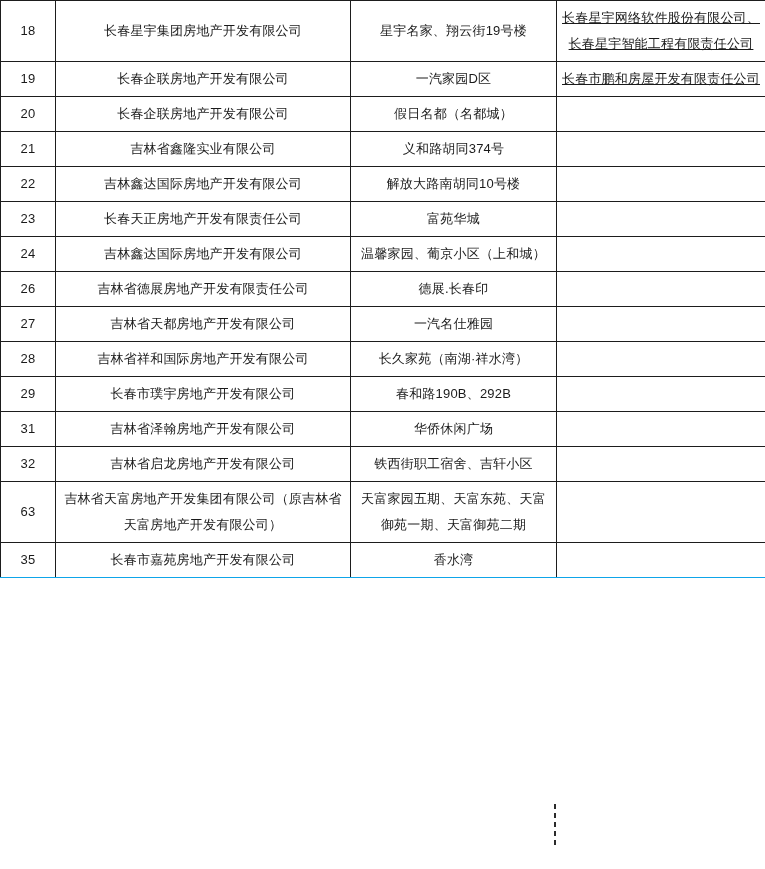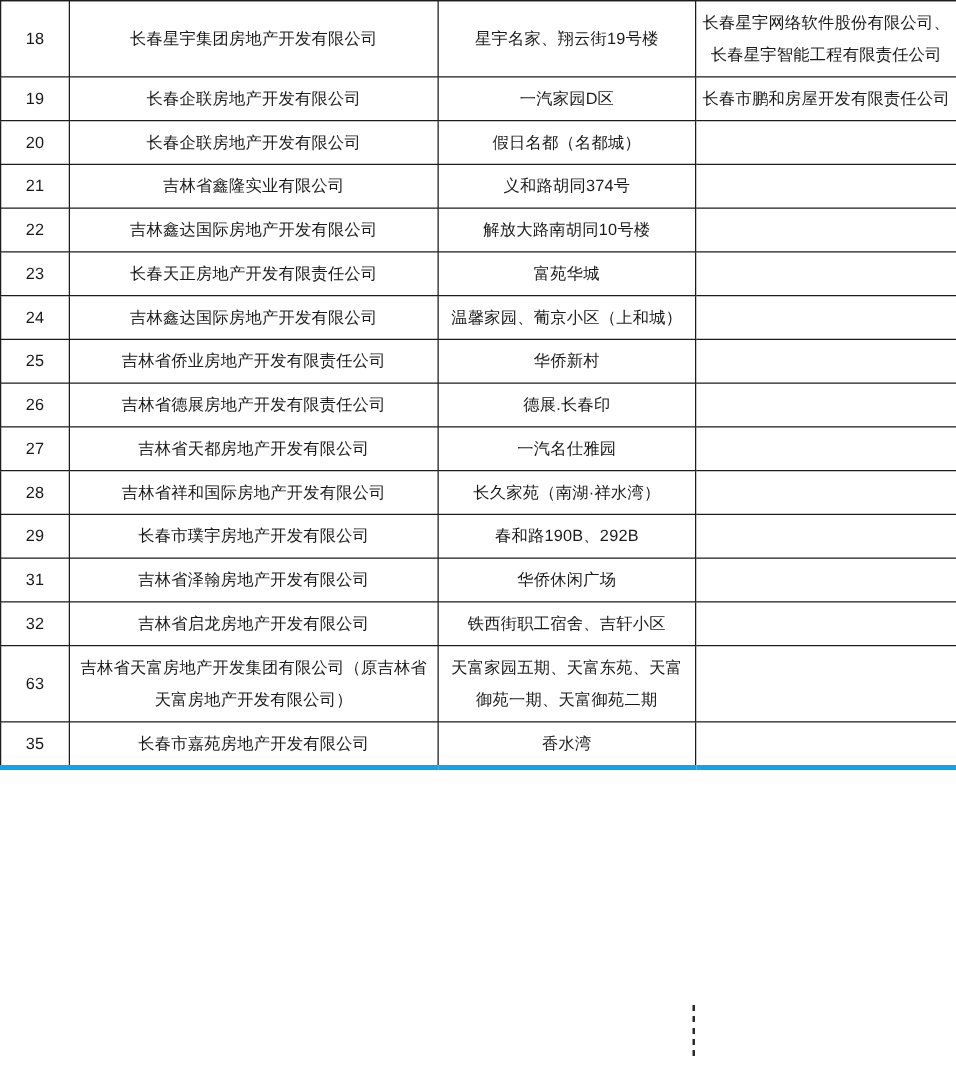--- a/index.html
+++ b/index.html
@@ -43,25 +43,25 @@
     line-height: 26px;
     letter-spacing: 0.2px;
     word-break: break-all;
   }
   td.idx {
     font-size: 13.5px;
     letter-spacing: 0.5px;
   }
   td.org { font-size: 13px; }
   td.proj { font-size: 13px; }
-  td.rel  { font-size: 13px; }
+  td.rel  { font-size: 13px; text-decoration: underline; }
 
   
   tr.r-first td { border-top: 1px solid #1d1d1d; }
-  tr.r-last  td { border-bottom: 4px solid #0ea5e9; }
+  tr.r-last  td { border-bottom: 1px solid #0ea5e9; }
 
   .cut-top {
     position: absolute;
     top: 0; left: 0;
     width: 765px;
     height: 1px;
     background: #1d1d1d;
   }
   
   .scan-artifact {
@@ -127,26 +127,20 @@
           <td class="proj">富苑华城</td>
           <td class="rel"></td>
         </tr>
         <tr>
           <td class="idx">24</td>
           <td class="org">吉林鑫达国际房地产开发有限公司</td>
           <td class="proj">温馨家园、葡京小区（上和城）</td>
           <td class="rel"></td>
         </tr>
         <tr>
-          <td class="idx">25</td>
-          <td class="org">吉林省侨业房地产开发有限责任公司</td>
-          <td class="proj">华侨新村</td>
-          <td class="rel"></td>
-        </tr>
-        <tr>
           <td class="idx">26</td>
           <td class="org">吉林省德展房地产开发有限责任公司</td>
           <td class="proj">德展.长春印</td>
           <td class="rel"></td>
         </tr>
         <tr>
           <td class="idx">27</td>
           <td class="org">吉林省天都房地产开发有限公司</td>
           <td class="proj">一汽名仕雅园</td>
           <td class="rel"></td>

